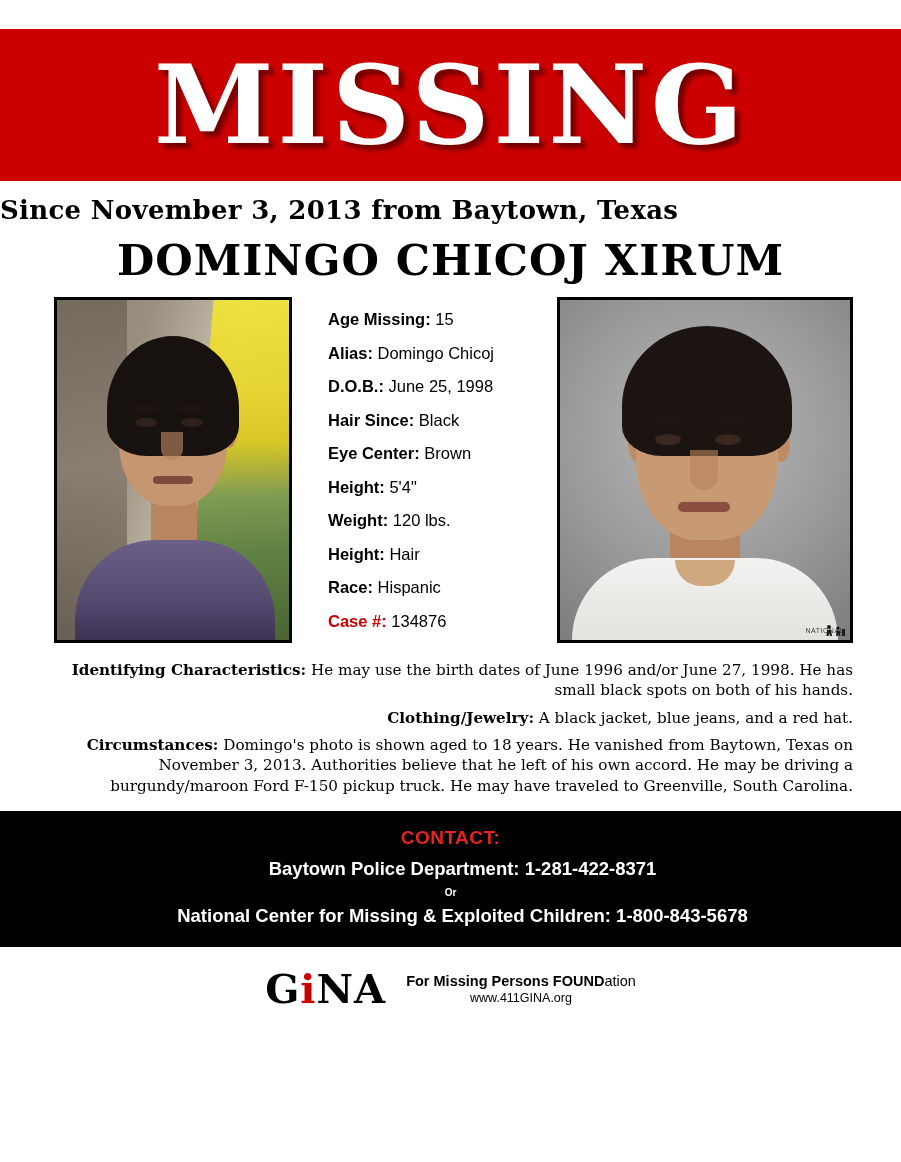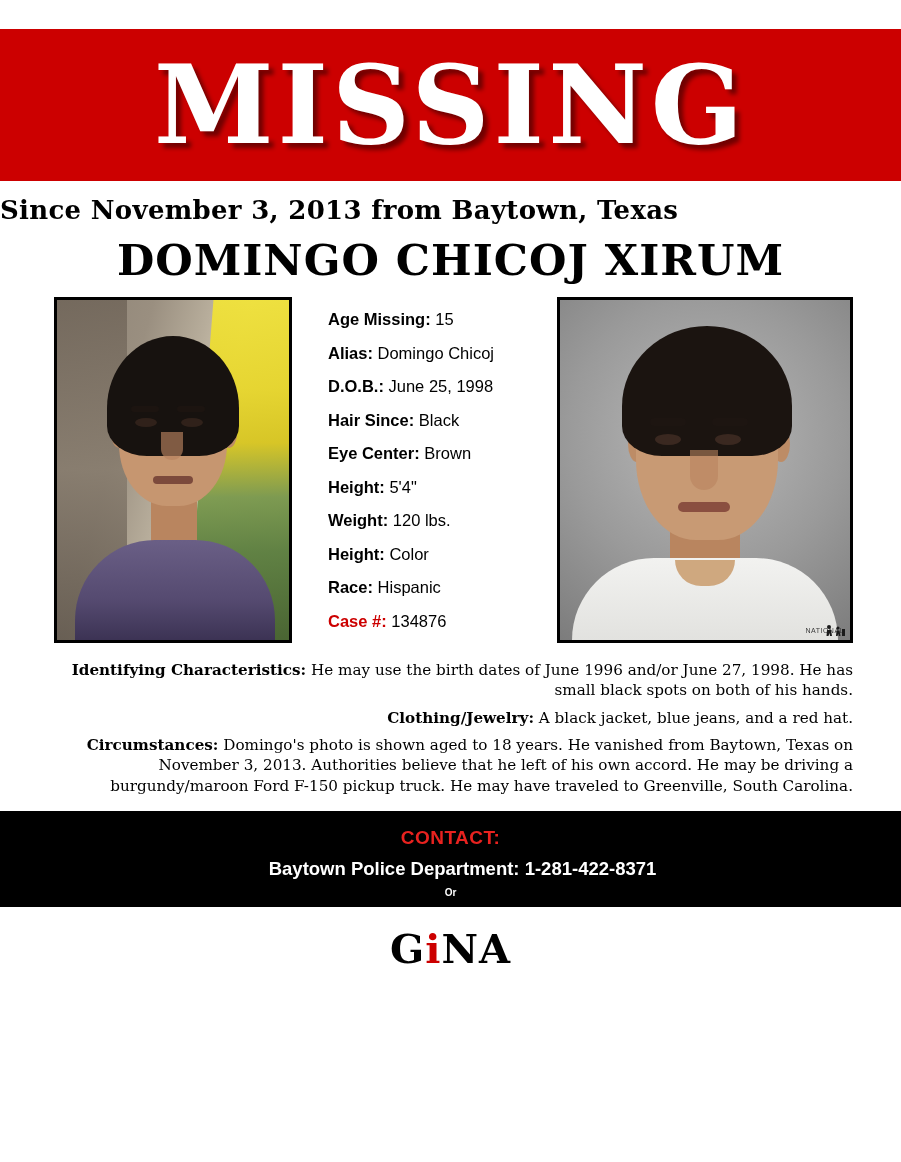--- a/index.html
+++ b/index.html
@@ -298,21 +298,21 @@
     font-weight: bold;
   }
 
   
   .contact {
     margin-top: 15px;
     background: #000000;
     color: #ffffff;
     text-align: center;
     padding: 16px 0 20px 0;
-    height: 96px;
+    height: 136px;
     box-sizing: border-box;
     font-family: "Liberation Sans", sans-serif;
   }
   .contact-title {
     color: #e8221f;
     font-weight: bold;
     font-size: 19px;
     letter-spacing: .5px;
     margin-bottom: 9px;
   }
@@ -417,21 +417,21 @@
       <div class="detail-row">
         <span class="detail-label">Height:</span>
         <span class="detail-value">5'4"</span>
       </div>
       <div class="detail-row">
         <span class="detail-label">Weight:</span>
         <span class="detail-value">120 lbs.</span>
       </div>
       <div class="detail-row">
         <span class="detail-label">Height:</span>
-        <span class="detail-value">Color</span>
+        <span class="detail-value">Hair</span>
       </div>
       <div class="detail-row">
         <span class="detail-label">Race:</span>
         <span class="detail-value">Hispanic</span>
       </div>
       <div class="detail-row case">
         <span class="detail-label">Case #:</span>
         <span class="detail-value">134876</span>
       </div>
     </div>
@@ -479,15 +479,19 @@
 
   <div class="contact">
     <div class="contact-title">CONTACT:</div>
     <div class="contact-line">Baytown Police Department: 1-281-422-8371</div>
     <div class="contact-or">Or</div>
     <div class="contact-line">National Center for Missing &amp; Exploited Children:  1-800-843-5678</div>
   </div>
 
   <div class="footer">
     <div class="logo-gina"><span>G</span><span class="dot-i">i</span><span>NA</span></div>
+    <div class="logo-right">
+      <div class="logo-tag"><span>For Missing Persons </span><span>FOUND</span><span class="thin">ation</span></div>
+      <div class="logo-url">www.411GINA.org</div>
+    </div>
   </div>
 
 </div>
 
 </body></html>

